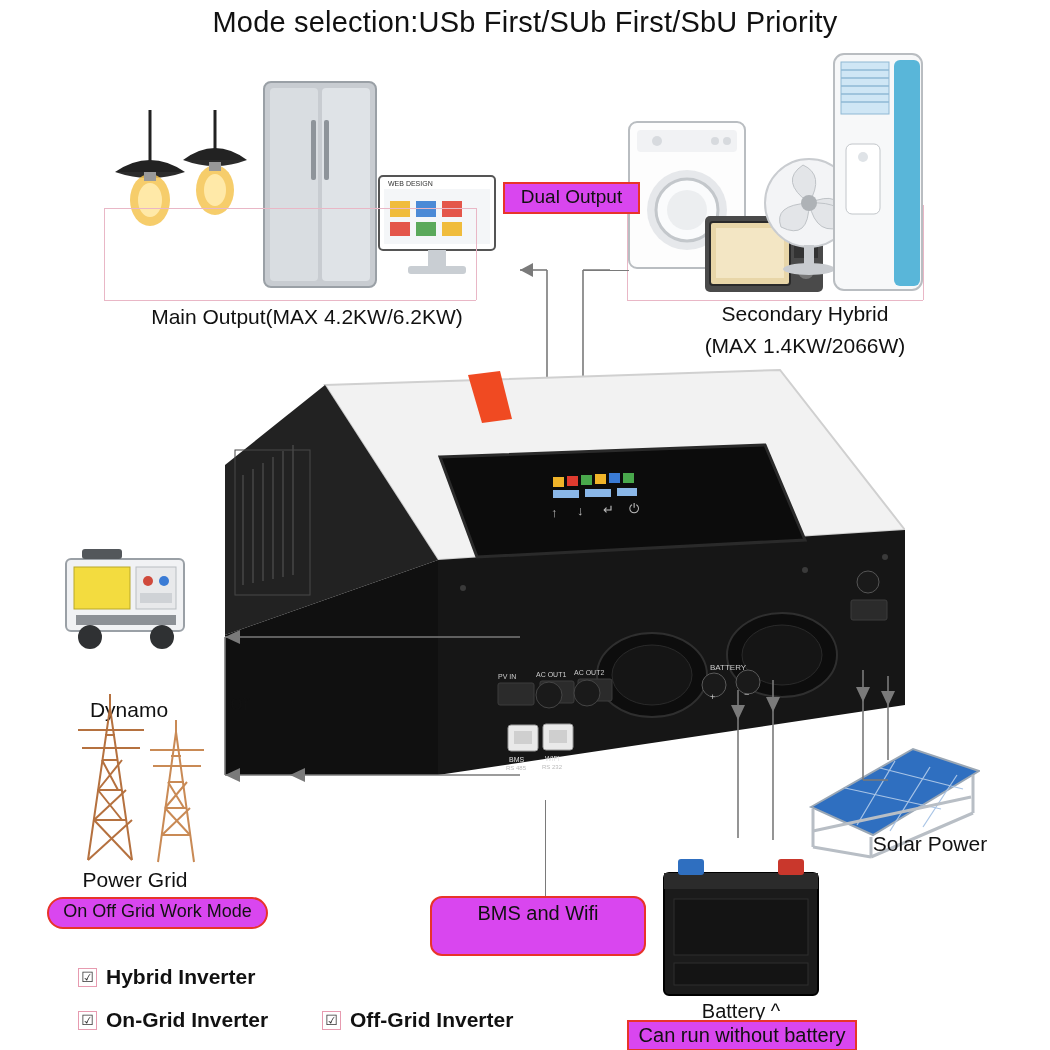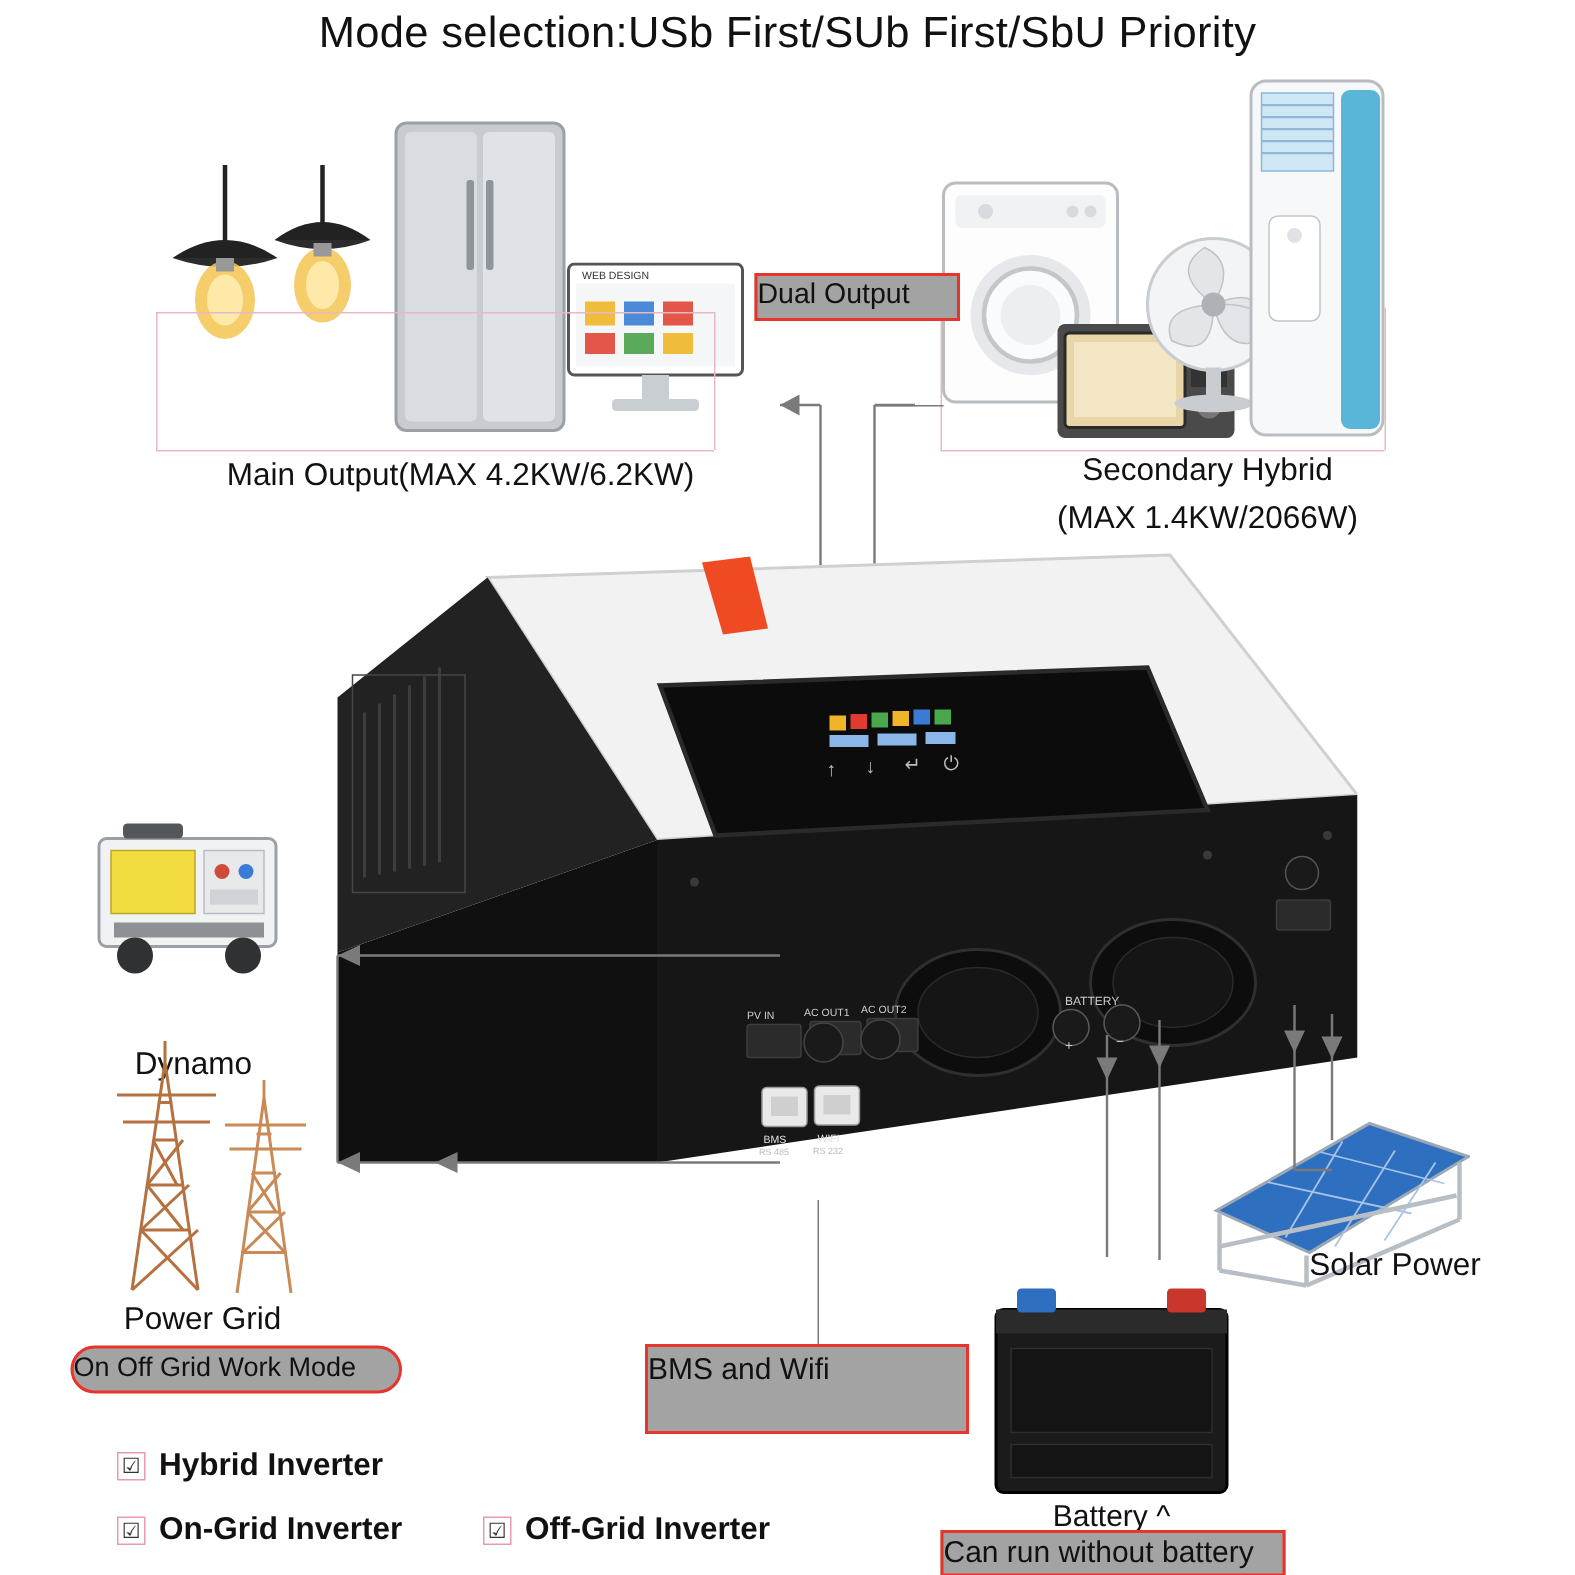--- a/index.html
+++ b/index.html
@@ -12,22 +12,22 @@
     color:#1a1a1a;
   }
   .abs{position:absolute;}
   
   #title{
     top:6px;left:0;width:1050px;text-align:center;
     font-size:29px;letter-spacing:.2px;color:#111;
   }
   
   .redbox{
-    border:2px solid #e8342a;background:#a3a3a3;color:#111;
-    line-height:1.15;
+    border:2px solid #e8342a;background:#d946ef;color:#111;
+    text-align:center;line-height:1.15;
   }
   
   .lbl{font-size:21px;color:#111;text-align:center;}
   
   .hline{height:0;border-top:1.6px solid #7a7a7a;}
   .vline{width:0;border-left:1.6px solid #7a7a7a;}
   .pinkline{border-color:#e9b7c6;}
   
   .checkrow{display:flex;align-items:center;gap:9px;}
   .cbox{
@@ -283,21 +283,21 @@
 
   <line x1="35" y1="160" x2="330" y2="160" stroke="#7a7a7a" stroke-width="1.6"></line>
   <polygon points="35,160 50,153 50,167" fill="#7a7a7a"></polygon>
   <polygon points="100,160 115,153 115,167" fill="#7a7a7a"></polygon>
 
   <line x1="35" y1="22" x2="35" y2="160" stroke="#7a7a7a" stroke-width="1.6"></line>
 </svg>
 <div class="abs lbl" style="left:215px;top:690px;width:50px;font-size:22px;">or</div>
 
 <div class="abs" style="left:545px;top:800px;width:0;height:96px;border-left:1.6px solid #7a7a7a;"></div>
-<div class="abs redbox" style="left:430px;top:896px;width:212px;height:52px;font-size:20px;padding-top:4px;">
+<div class="abs redbox" style="left:430px;top:896px;width:212px;height:52px;font-size:20px;padding-top:4px;border-radius:12px;">
   <div>BMS and Wifi</div>
 </div>
 
 <svg class="abs" style="left:660px;top:855px;" width="162" height="145">
   <rect x="4" y="18" width="154" height="122" rx="5" fill="#1b1b1b" stroke="#000" stroke-width="2"></rect>
   <rect x="4" y="18" width="154" height="16" fill="#2b2b2b"></rect>
   <rect x="18" y="4" width="26" height="16" rx="3" fill="#2f6fc0"></rect>
   <rect x="118" y="4" width="26" height="16" rx="3" fill="#c9372c"></rect>
   <rect x="14" y="44" width="134" height="56" fill="#141414" stroke="#2e2e2e"></rect>
   <rect x="14" y="108" width="134" height="22" fill="#141414" stroke="#2e2e2e"></rect>

